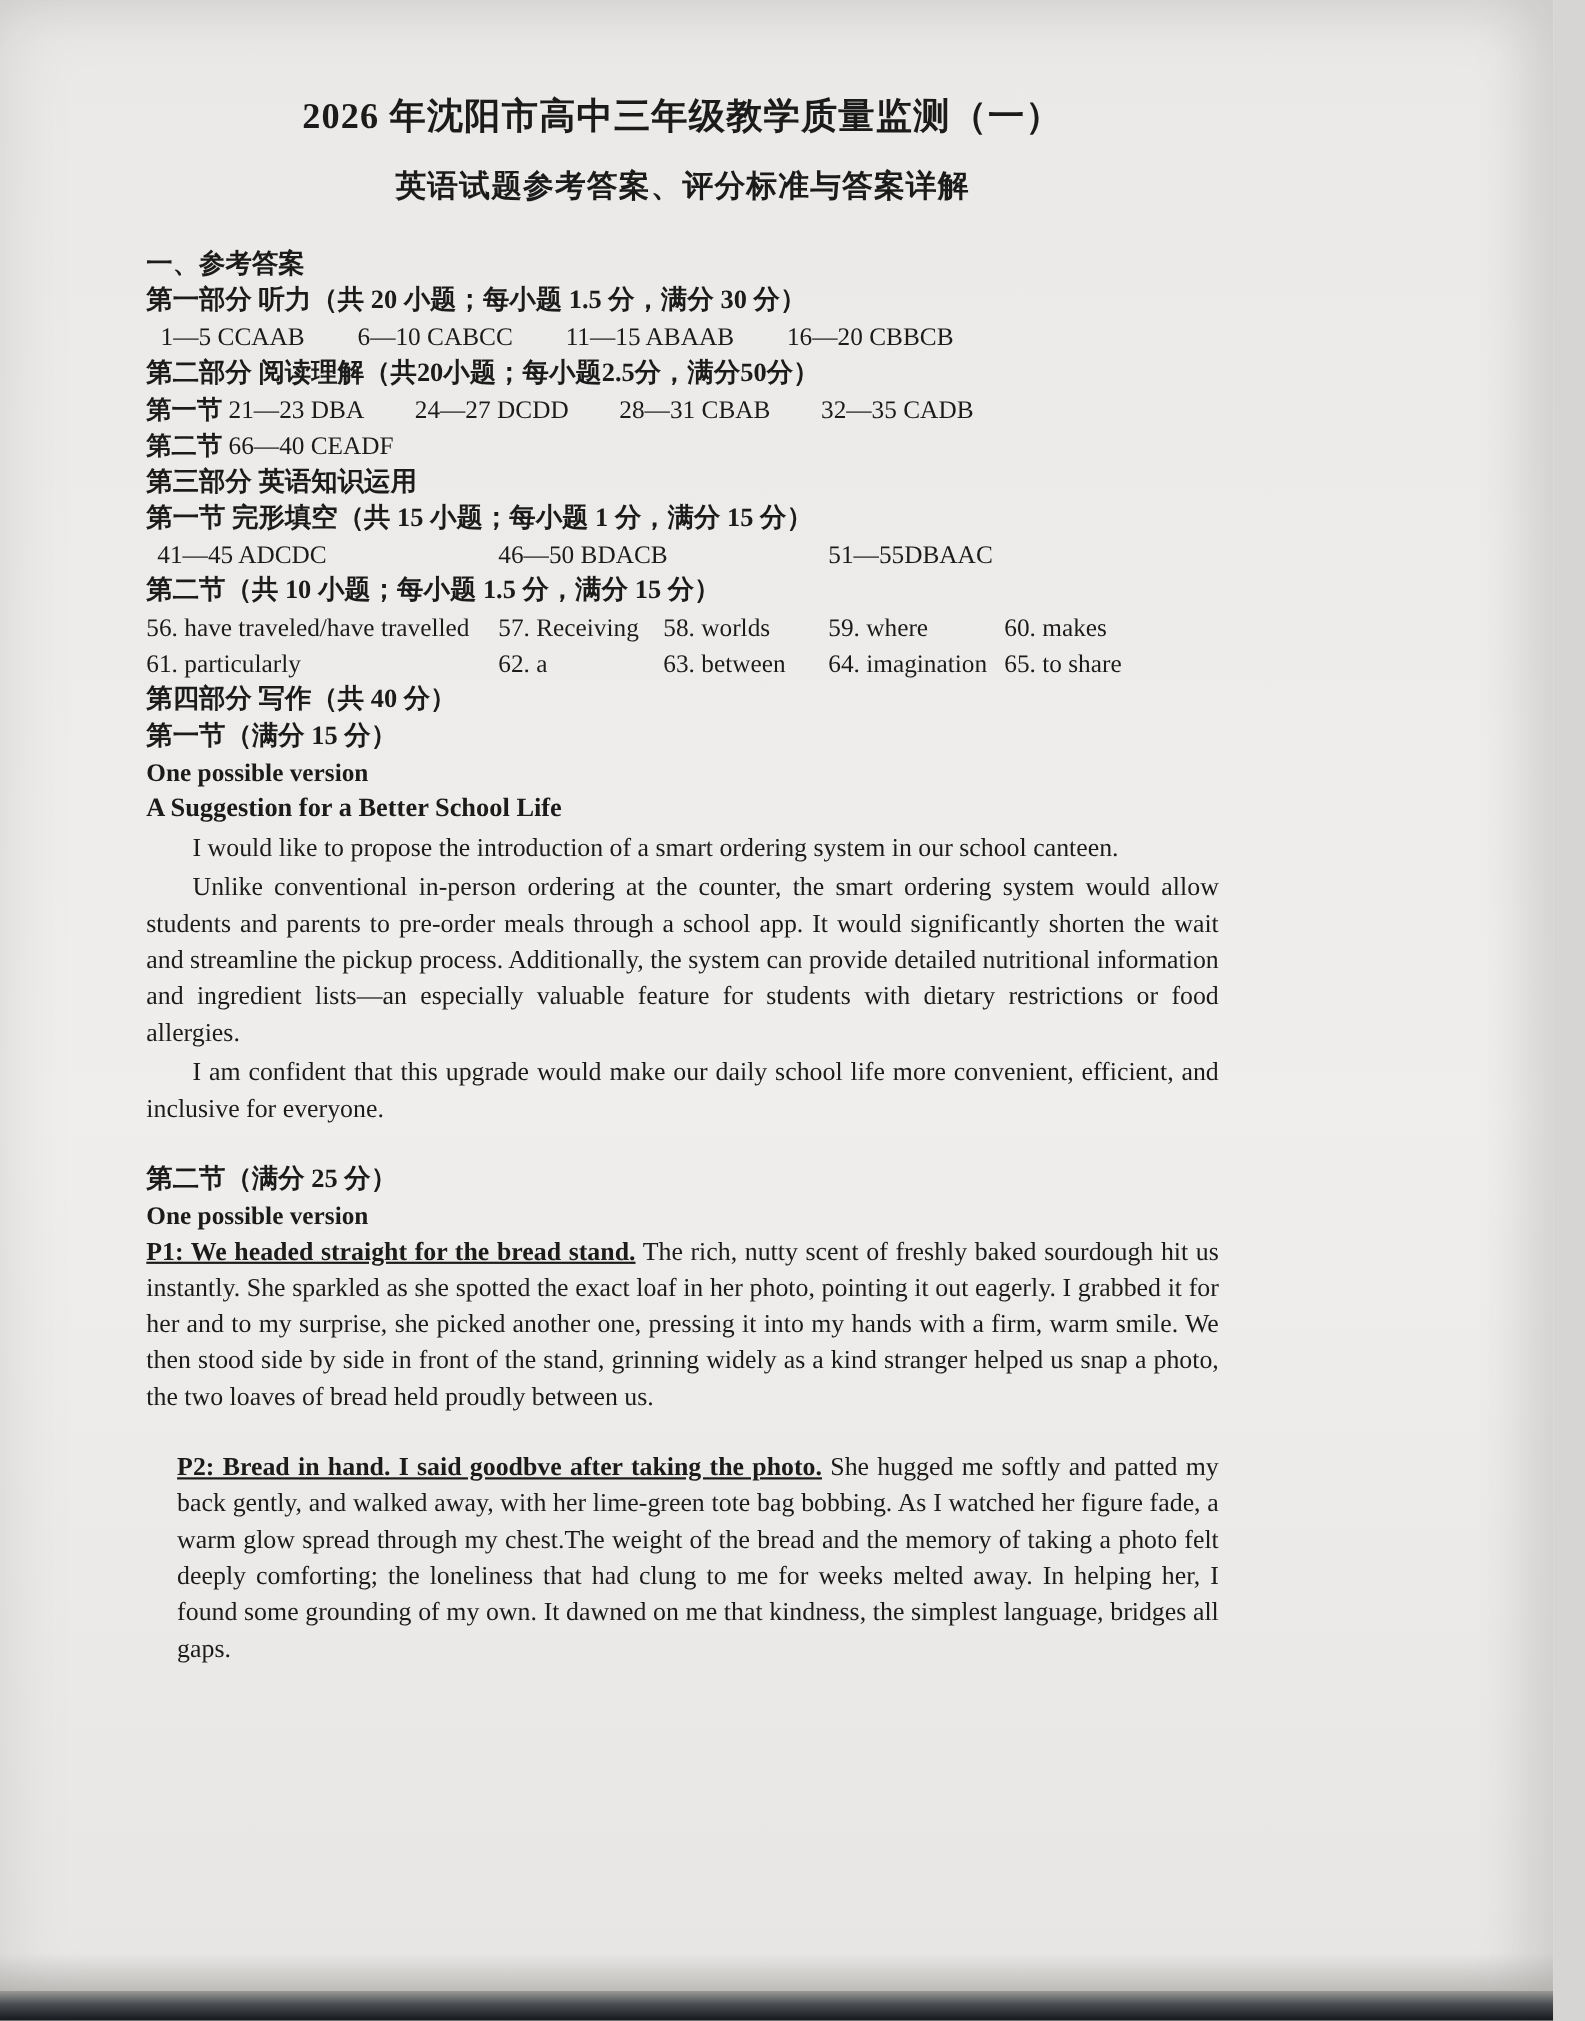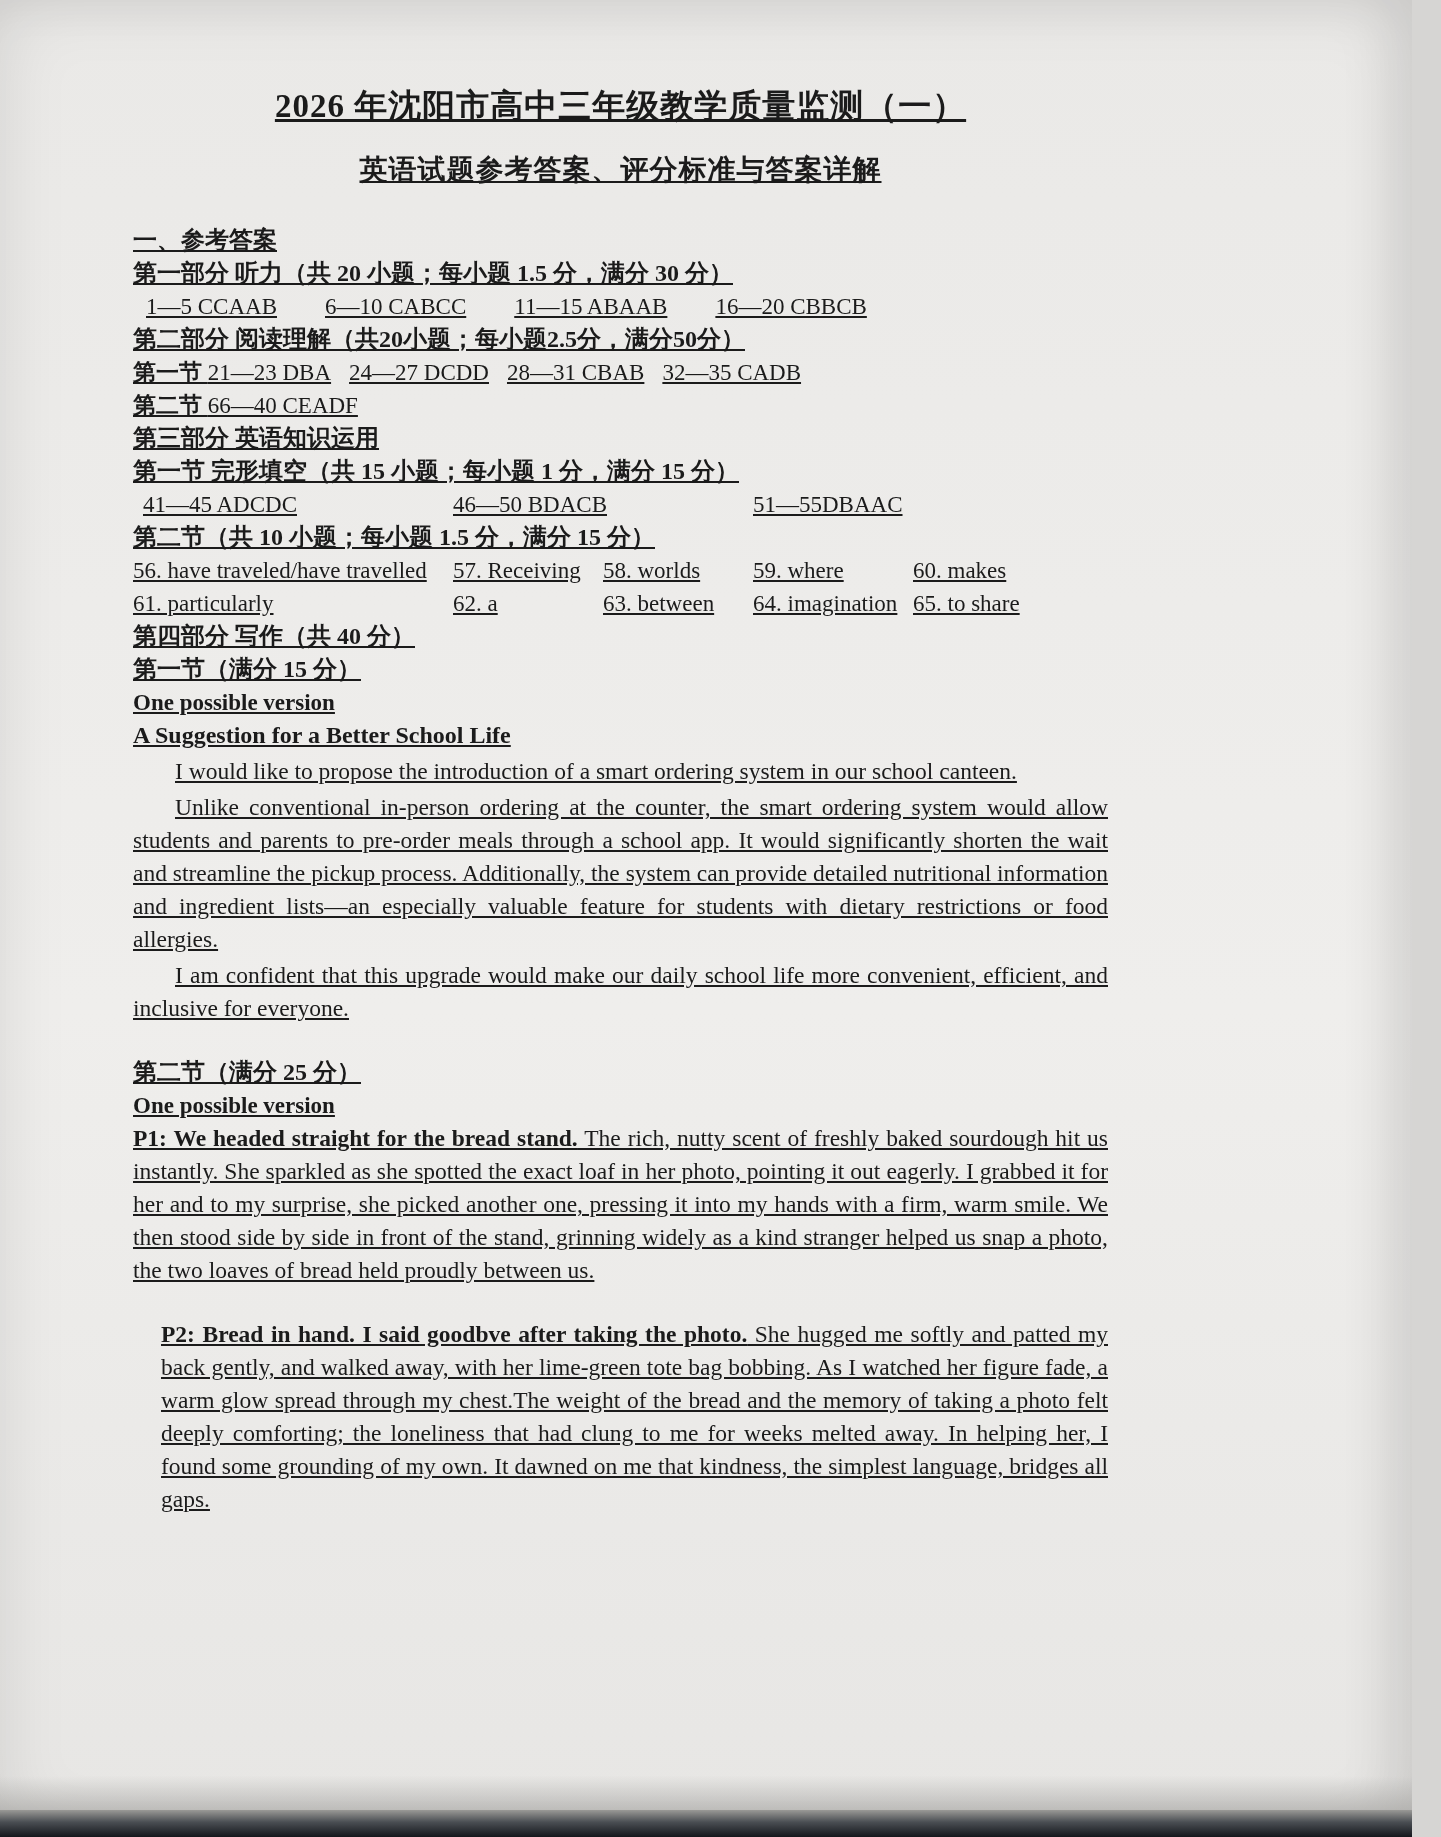--- a/index.html
+++ b/index.html
@@ -8,21 +8,20 @@
     background: #d6d5d3;
     font-family: "Liberation Serif", "DejaVu Serif", serif;
     color: #1b1b1b;
   }
   .page {
     position: relative;
     width: 1412px; height: 1837px;
     background: linear-gradient(180deg, #eae9e7 0%, #efeeec 55%, #e7e6e4 100%);
     box-shadow: inset 0 0 70px rgba(0,0,0,0.10), inset -30px 0 50px rgba(0,0,0,0.06);
     overflow: hidden;
-    text-decoration: underline;
   }
   .content {
     width: 975px;
     margin-left: 133px;
     padding-top: 86px;
     font-size: 23px;
     line-height: 33px;
   }
   .title {
     text-align: center;
@@ -30,21 +29,21 @@
     font-size: 33px;
     line-height: 40px;
     margin-bottom: 24px;
     letter-spacing: 1px;
   }
   .title2 { font-size: 28px; margin-bottom: 34px; }
   .h { font-weight: 700; font-size: 24px; }
   .cnb { font-weight: 700; }
   .row { display: flex; }
   .row-listening { gap: 48px; padding-left: 13px; }
-  .row-reading { gap: 18px; }
+  .row-reading { gap: 46px; }
   .row-cloze { display: grid; grid-template-columns: 310px 300px auto; padding-left: 10px; }
   .grammar-grid { display: grid; grid-template-columns: 320px 150px 150px 160px auto; }
   .essay-title { text-align: left; font-weight: 700; font-size: 24px; }
   .para { margin: 3px 0 0 0; text-align: justify; text-indent: 42px; font-size: 23.5px; }
   .story { margin: 0; text-align: justify; font-size: 23.5px; }
   .story-2 { margin-top: 31px; margin-left: 28px; }
   .lead { font-weight: 700; text-decoration: underline; }
   .gap-task2 { margin-top: 31px; }
   .scan-bar {
     position: absolute; left: 0; right: 0; bottom: 0; height: 27px;

